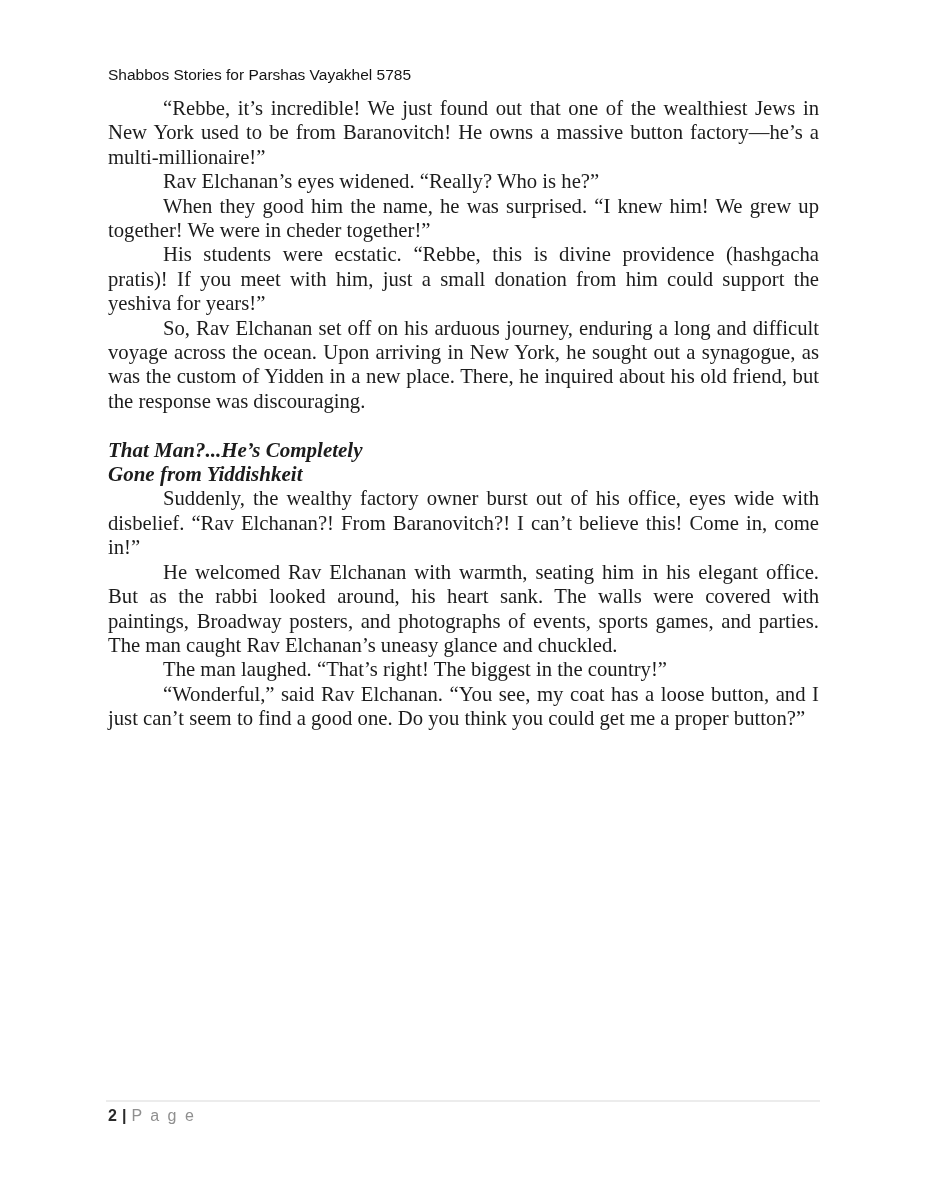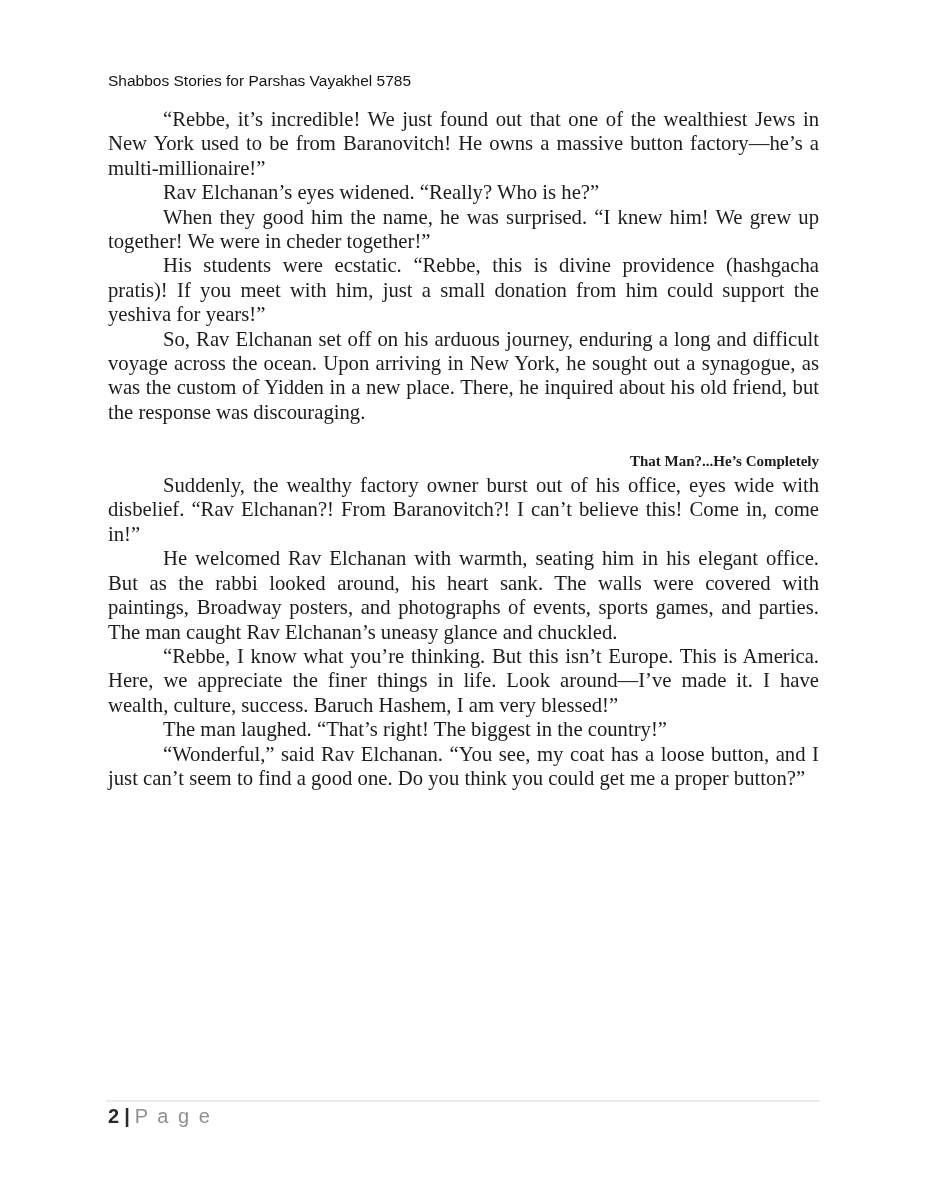--- a/index.html
+++ b/index.html
@@ -12,64 +12,65 @@
     width: 927px;
     height: 1200px;
     background: #ffffff;
     overflow: hidden;
     font-family: "Liberation Serif", serif;
     color: #1c1c1c;
   }
   .doc-header {
     position: absolute;
     left: 108px;
-    top: 71px;
+    top: 65px;
     font-family: "Liberation Sans", sans-serif;
     font-size: 15.5px;
     line-height: 20px;
     color: #141414;
     white-space: nowrap;
   }
   .story {
     position: absolute;
     left: 108px;
-    top: 107px;
+    top: 96px;
     width: 711px;
     font-size: 20.7px;
     line-height: 24.4px;
     text-align: justify;
   }
   .story p.story-paragraph {
     margin: 0;
     padding: 0;
     text-indent: 55px;
   }
   .story .story-heading {
     margin: 24.4px 0 0 0;
     padding: 0;
-    font-size: 15px;
+    font-size: 21px;
     line-height: 24.4px;
     font-weight: bold;
-    text-align: right;
+    text-align: left;
     text-indent: 0;
+    font-style: italic;
   }
   .footer-rule {
     position: absolute;
     left: 106px;
     top: 1100px;
     width: 714px;
     height: 0;
     border-top: 2px solid #ececec;
   }
   .doc-footer {
     position: absolute;
     left: 108px;
     top: 1106px;
     font-family: "Liberation Sans", sans-serif;
-    font-size: 20px;
+    font-size: 16px;
     line-height: 20px;
     white-space: nowrap;
   }
   .page-num {
     font-weight: bold;
     color: #2a2a2a;
   }
   .footer-divider {
     font-weight: bold;
     color: #2a2a2a;
@@ -88,24 +89,24 @@
   <div class="doc-header">Shabbos Stories for Parshas Vayakhel 5785</div>
 
   <div class="story">
       <p class="story-paragraph">“Rebbe, it’s incredible! We just found out that one of the wealthiest Jews in New York used to be from Baranovitch! He owns a massive button factory—he’s a multi-millionaire!”</p>
       <p class="story-paragraph">Rav Elchanan’s eyes widened. “Really? Who is he?”</p>
       <p class="story-paragraph">When they good him the name, he was surprised. “I knew him! We grew up together! We were in cheder together!”</p>
       <p class="story-paragraph">His students were ecstatic. “Rebbe, this is divine providence (hashgacha pratis)! If you meet with him, just a small donation from him could support the yeshiva for years!”</p>
       <p class="story-paragraph">So, Rav Elchanan set off on his arduous journey, enduring a long and difficult voyage across the ocean. Upon arriving in New York, he sought out a synagogue, as was the custom of Yidden in a new place. There, he inquired about his old friend, but the response was discouraging.</p>
       <h2 class="story-heading">
         <div>That Man?...He’s Completely</div>
+        <div>Gone from Yiddishkeit</div>
       </h2>
       <p class="story-paragraph">Suddenly, the wealthy factory owner burst out of his office, eyes wide with disbelief. “Rav Elchanan?! From Baranovitch?! I can’t believe this! Come in, come in!”</p>
       <p class="story-paragraph">He welcomed Rav Elchanan with warmth, seating him in his elegant office. But as the rabbi looked around, his heart sank. The walls were covered with paintings, Broadway posters, and photographs of events, sports games, and parties. The man caught Rav Elchanan’s uneasy glance and chuckled.</p>
-      <p class="story-paragraph">“Rebbe, I know what you’re thinking. But this isn’t Europe. This is America. Here, we appreciate the finer things in life. Look around—I’ve made it. I have wealth, culture, success. Baruch Hashem, I am very blessed!”</p>
       <p class="story-paragraph">The man laughed. “That’s right! The biggest in the country!”</p>
       <p class="story-paragraph">“Wonderful,” said Rav Elchanan. “You see, my coat has a loose button, and I just can’t seem to find a good one. Do you think you could get me a proper button?”</p>
     </div>
 
   <div class="footer-rule"></div>
 
   <div class="doc-footer"><span class="page-num">2</span><span class="footer-divider">|</span><span class="page-label">P a g e</span></div>
 
 </div>
 

